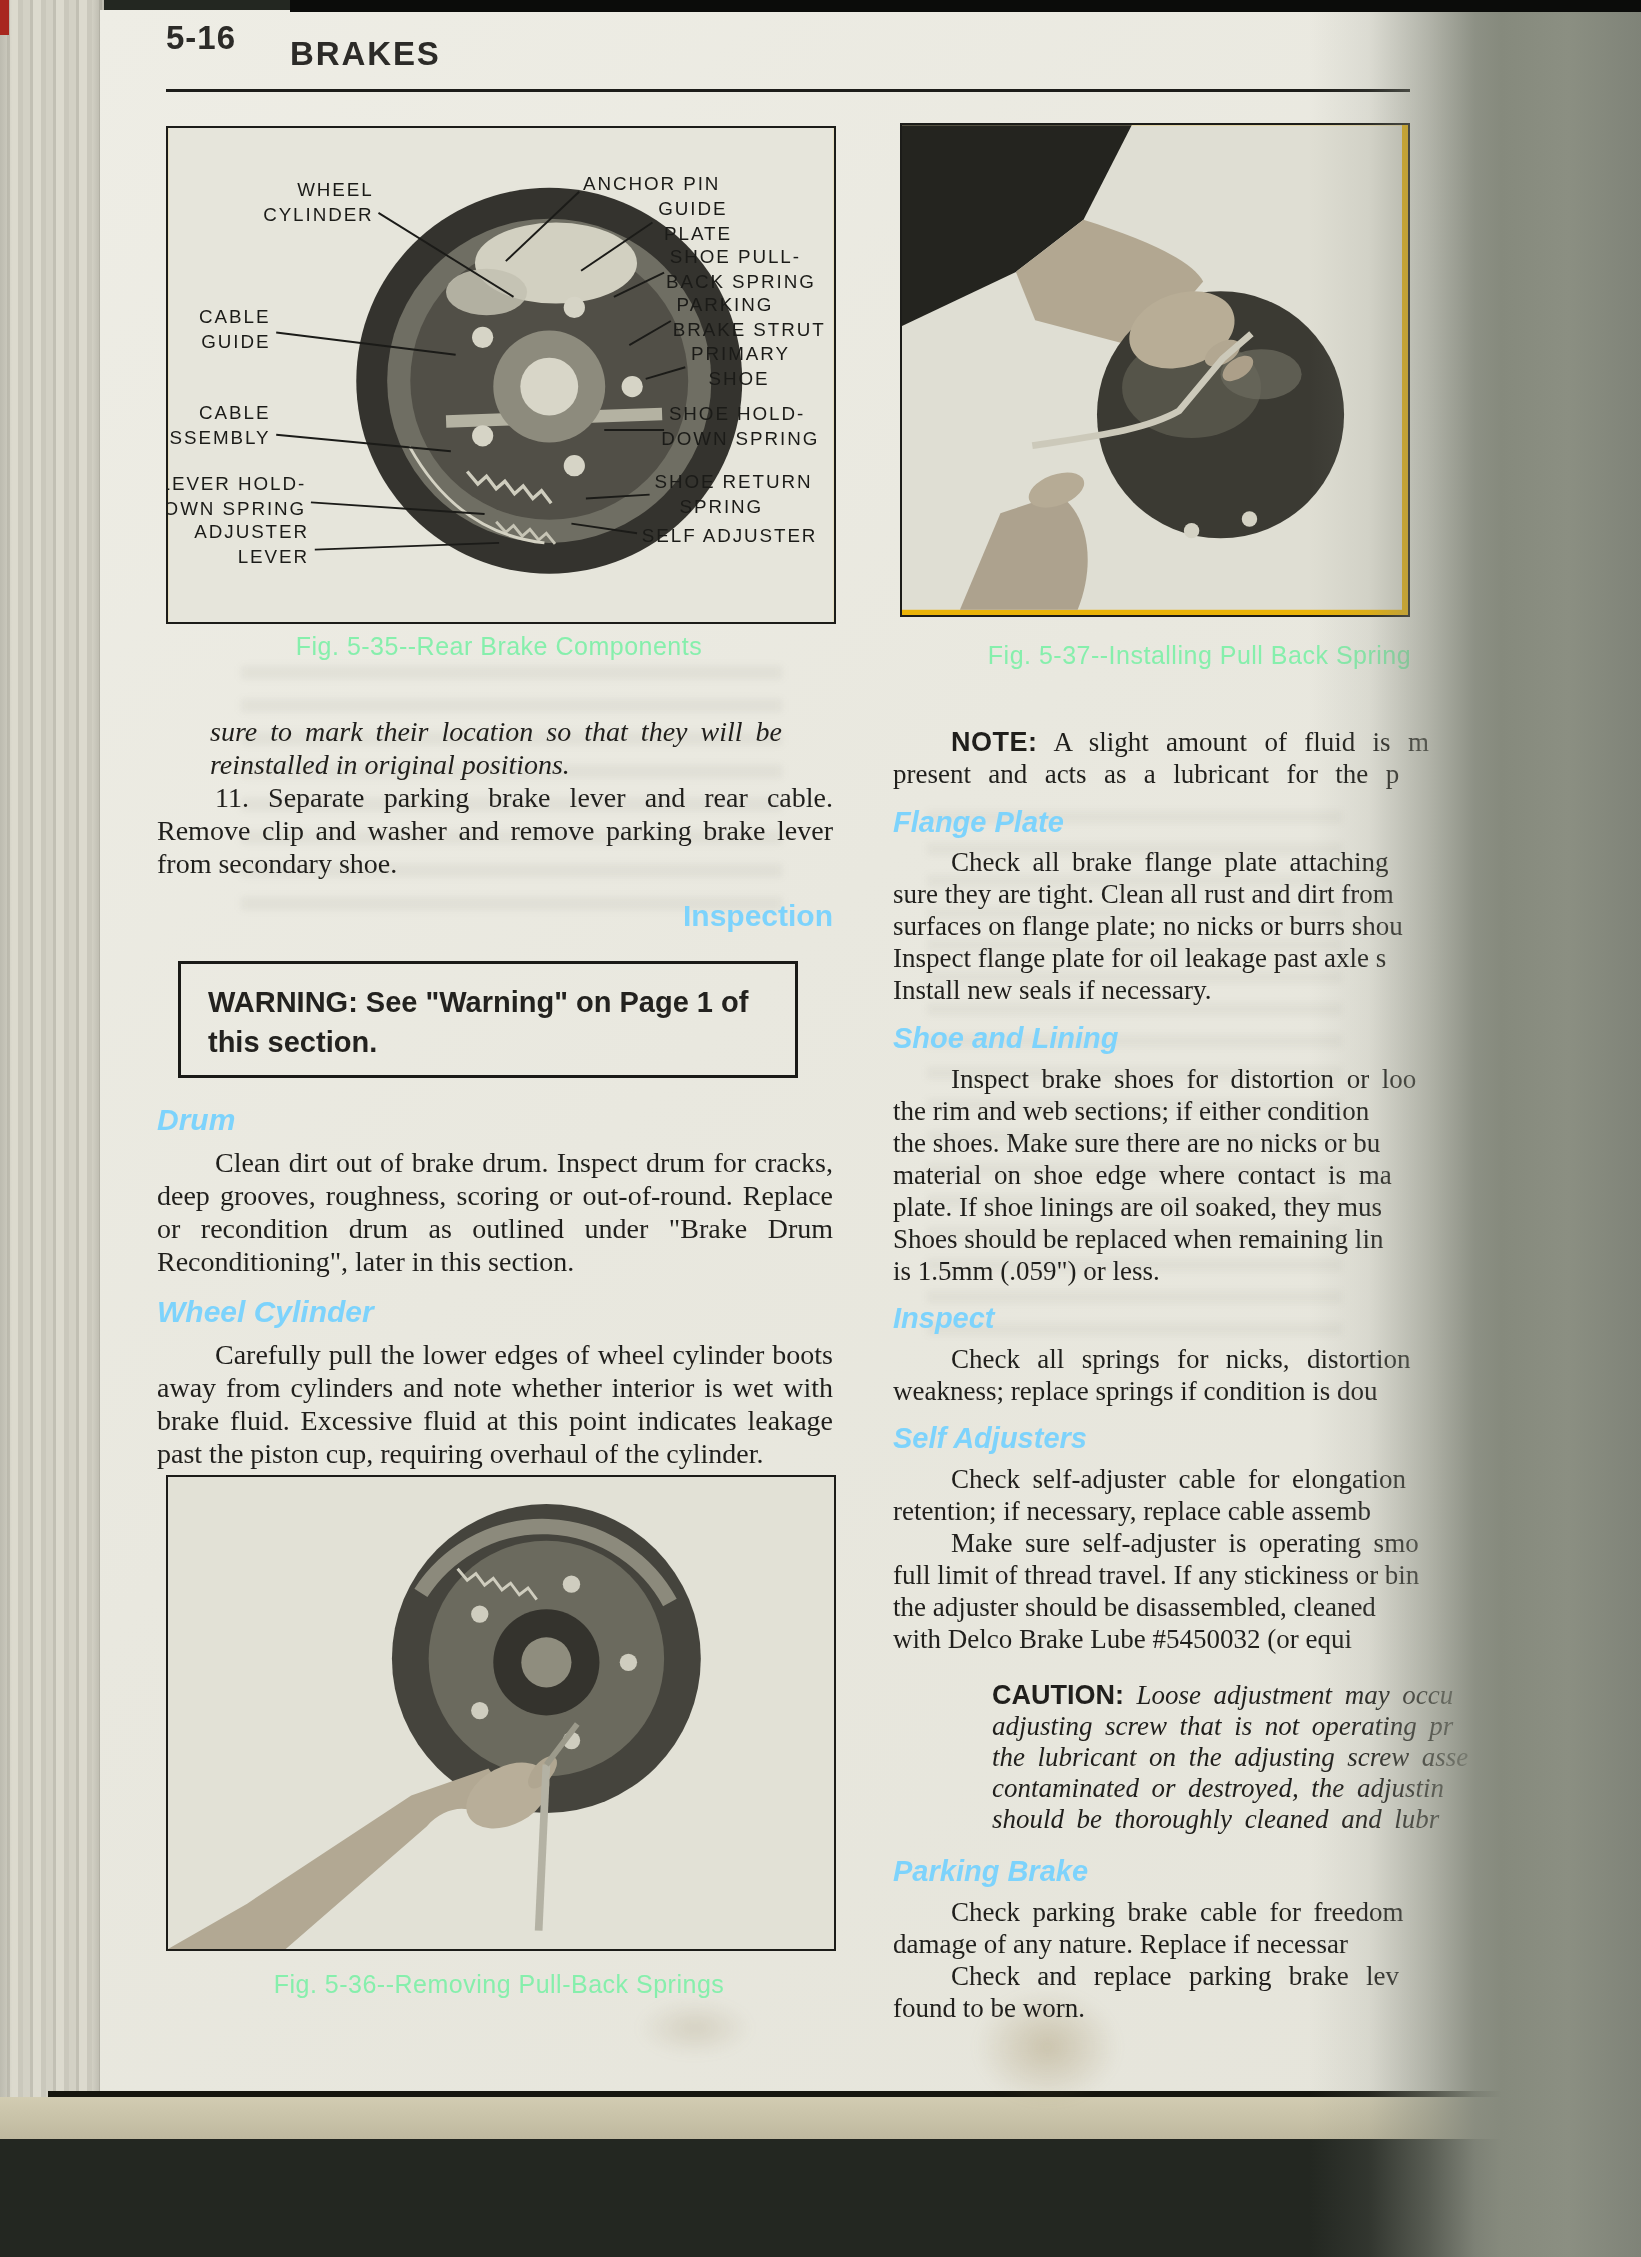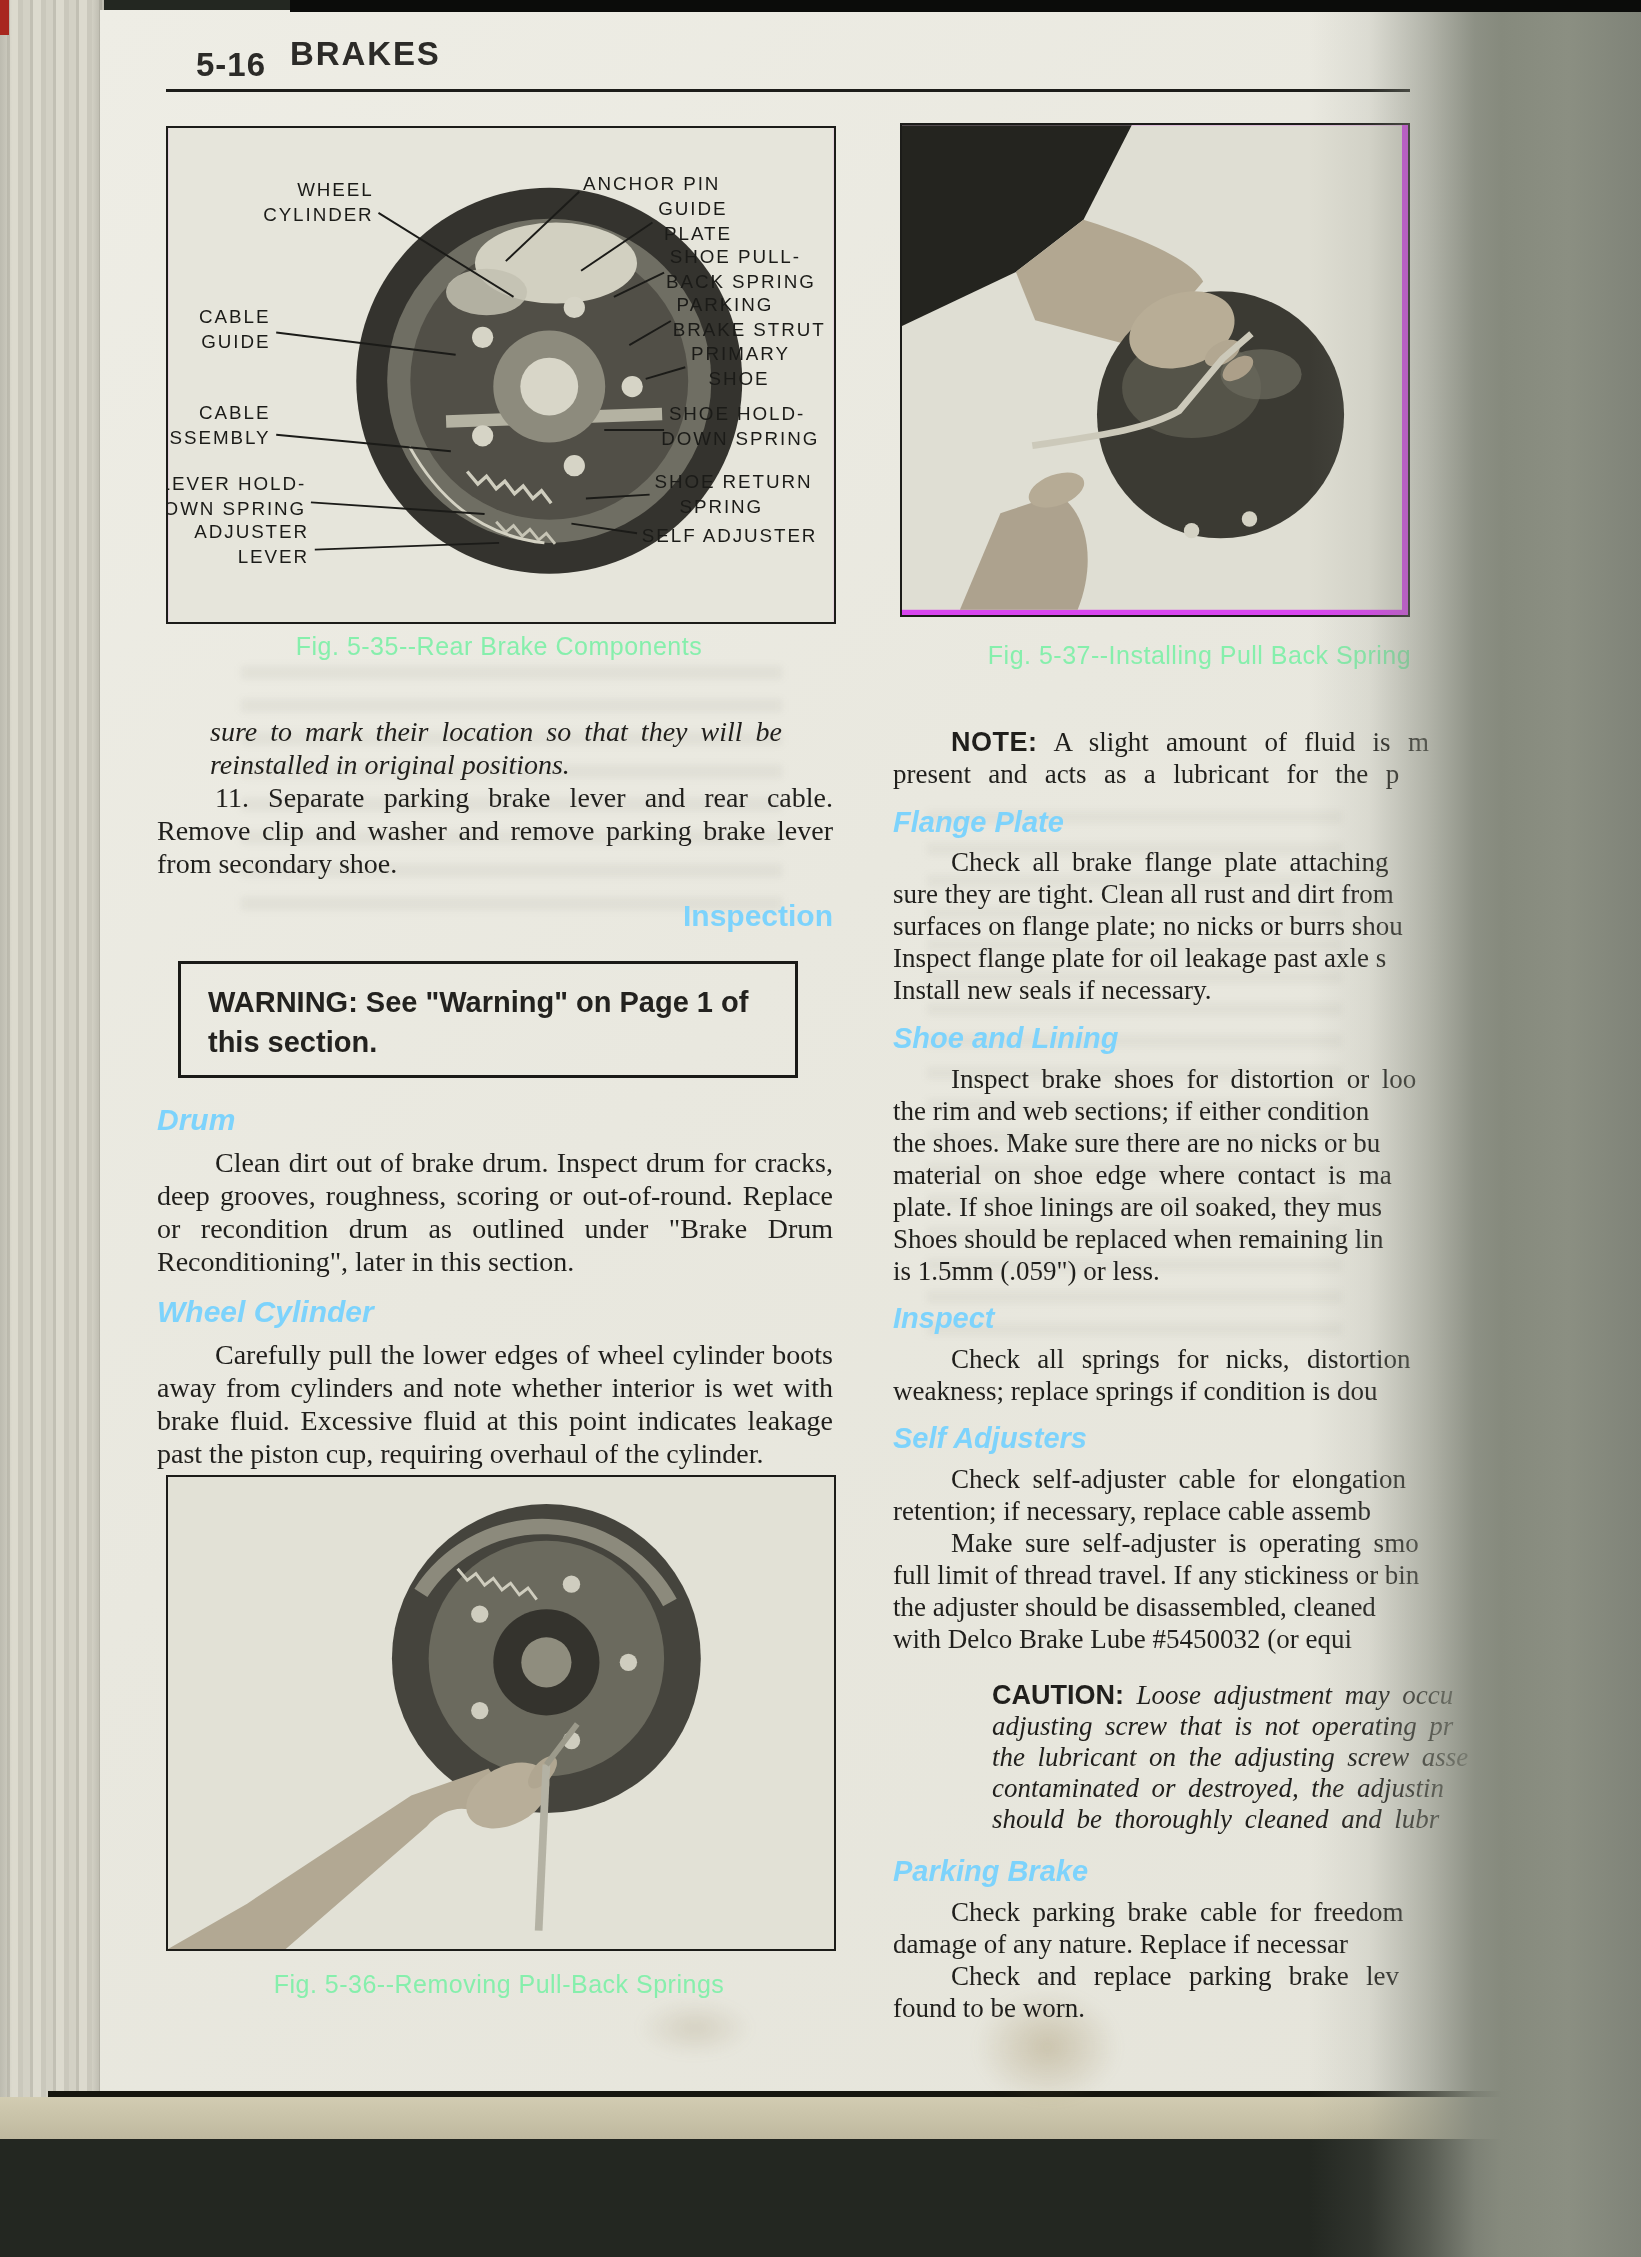--- a/index.html
+++ b/index.html
@@ -37,25 +37,25 @@
       #7f8378 100%);
   }
   .stain{position:absolute;border-radius:50%;z-index:14;filter:blur(5.8px);}
   .stain.s1{left:975px;top:1989px;width:145px;height:116px;background:radial-gradient(ellipse,rgba(140,118,66,0.30),rgba(140,118,66,0) 70%);}
   .stain.s2{left:637px;top:1999px;width:116px;height:58px;background:radial-gradient(ellipse,rgba(130,112,70,0.18),rgba(130,112,70,0) 70%);}
   .ghost{position:absolute;z-index:11;filter:blur(3.9px);}
   .ghost.g1{left:241px;top:666px;width:541px;height:251px;background:repeating-linear-gradient(180deg,rgba(100,100,88,0.07) 0 13.5px,rgba(0,0,0,0) 13.5px 33px);}
   .ghost.g2{left:927px;top:811px;width:415px;height:541px;background:repeating-linear-gradient(180deg,rgba(100,100,88,0.06) 0 11.6px,rgba(0,0,0,0) 11.6px 32px);}
   
   .hdr{position:absolute;z-index:15;font-family:"Liberation Sans",sans-serif;font-weight:bold;font-size:33px;color:#2c2b28;letter-spacing:1px;}
-  #page-num{left:166px;top:46px;margin-left:30px;}
+  #page-num{left:166px;top:19px;}
   #sec-title{left:290px;top:35px;letter-spacing:1.9px;}
   .hdr-rule{position:absolute;left:166px;top:89px;width:1244px;height:2.9px;background:#1d1d1a;z-index:15;}
   
-  .figbox{position:absolute;border:2.9px solid #1c1c19;background:#d946ef;z-index:15;}
+  .figbox{position:absolute;border:2.9px solid #1c1c19;background:#eab308;z-index:15;}
   #figbox-535{left:166px;top:126px;width:666px;height:494px;}
   #figbox-536{left:166px;top:1475px;width:666px;height:472px;}
   #figbox-537{left:900px;top:123px;width:506px;height:490px;}
   .cap{position:absolute;z-index:15;font-family:"Liberation Sans",sans-serif;font-size:25px;color:#86efac;letter-spacing:0.5px;white-space:nowrap;text-align:center;}
   #cap-535{left:166px;top:632px;width:666px;}
   #cap-536{left:166px;top:1970px;width:666px;}
   #cap-537{left:900px;top:641px;width:599px;}
   
   .col{position:absolute;z-index:15;color:#201f1c;}
   #col-left{left:157px;top:703px;width:676px;font-size:28px;line-height:33px;}

